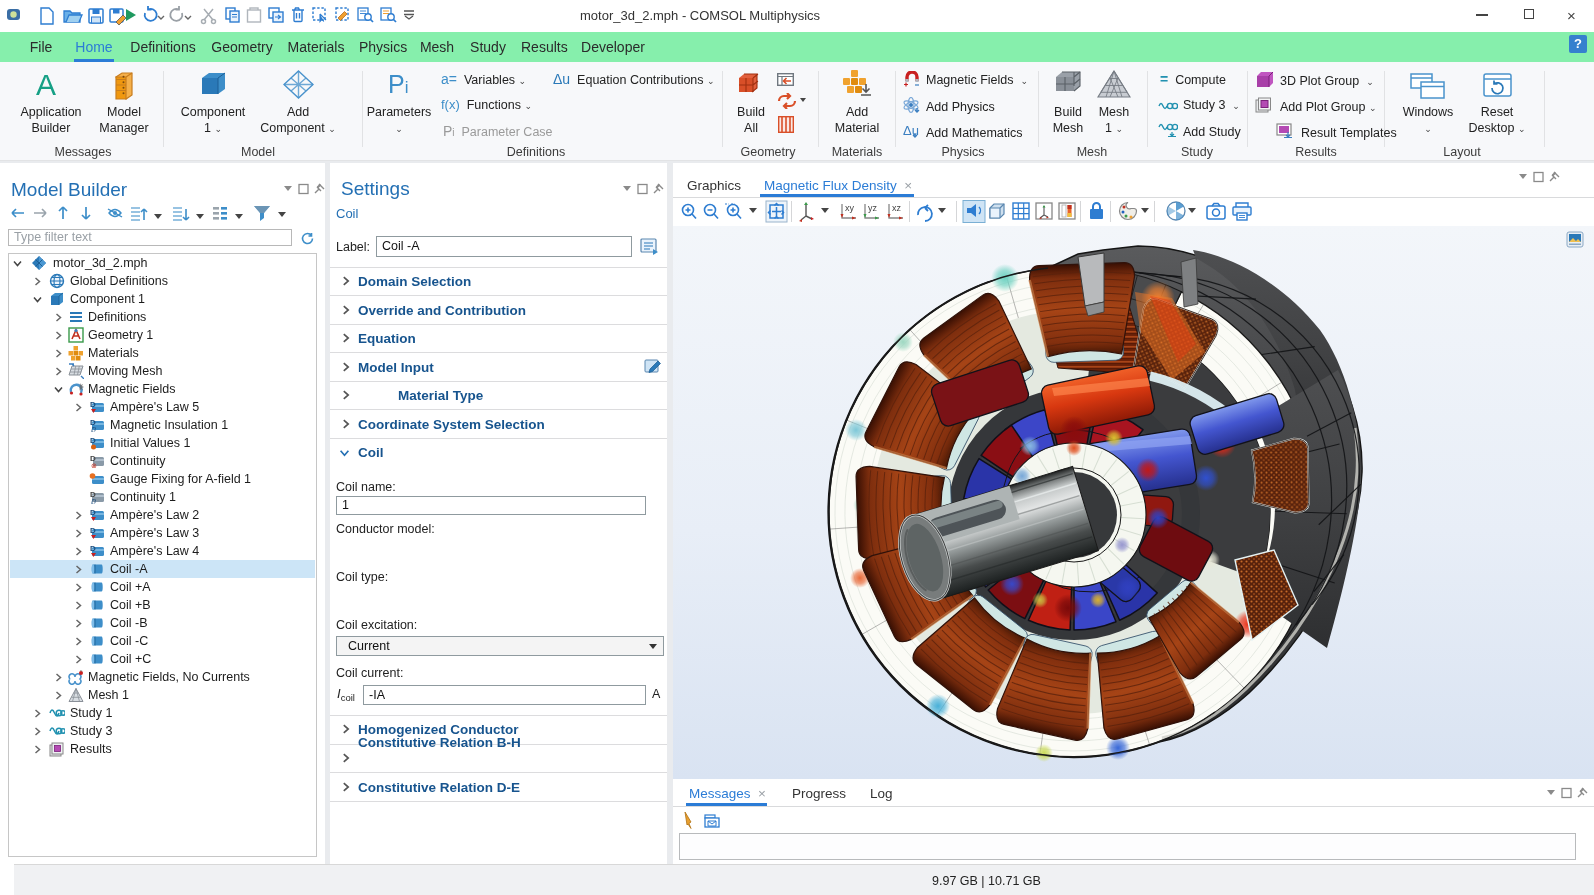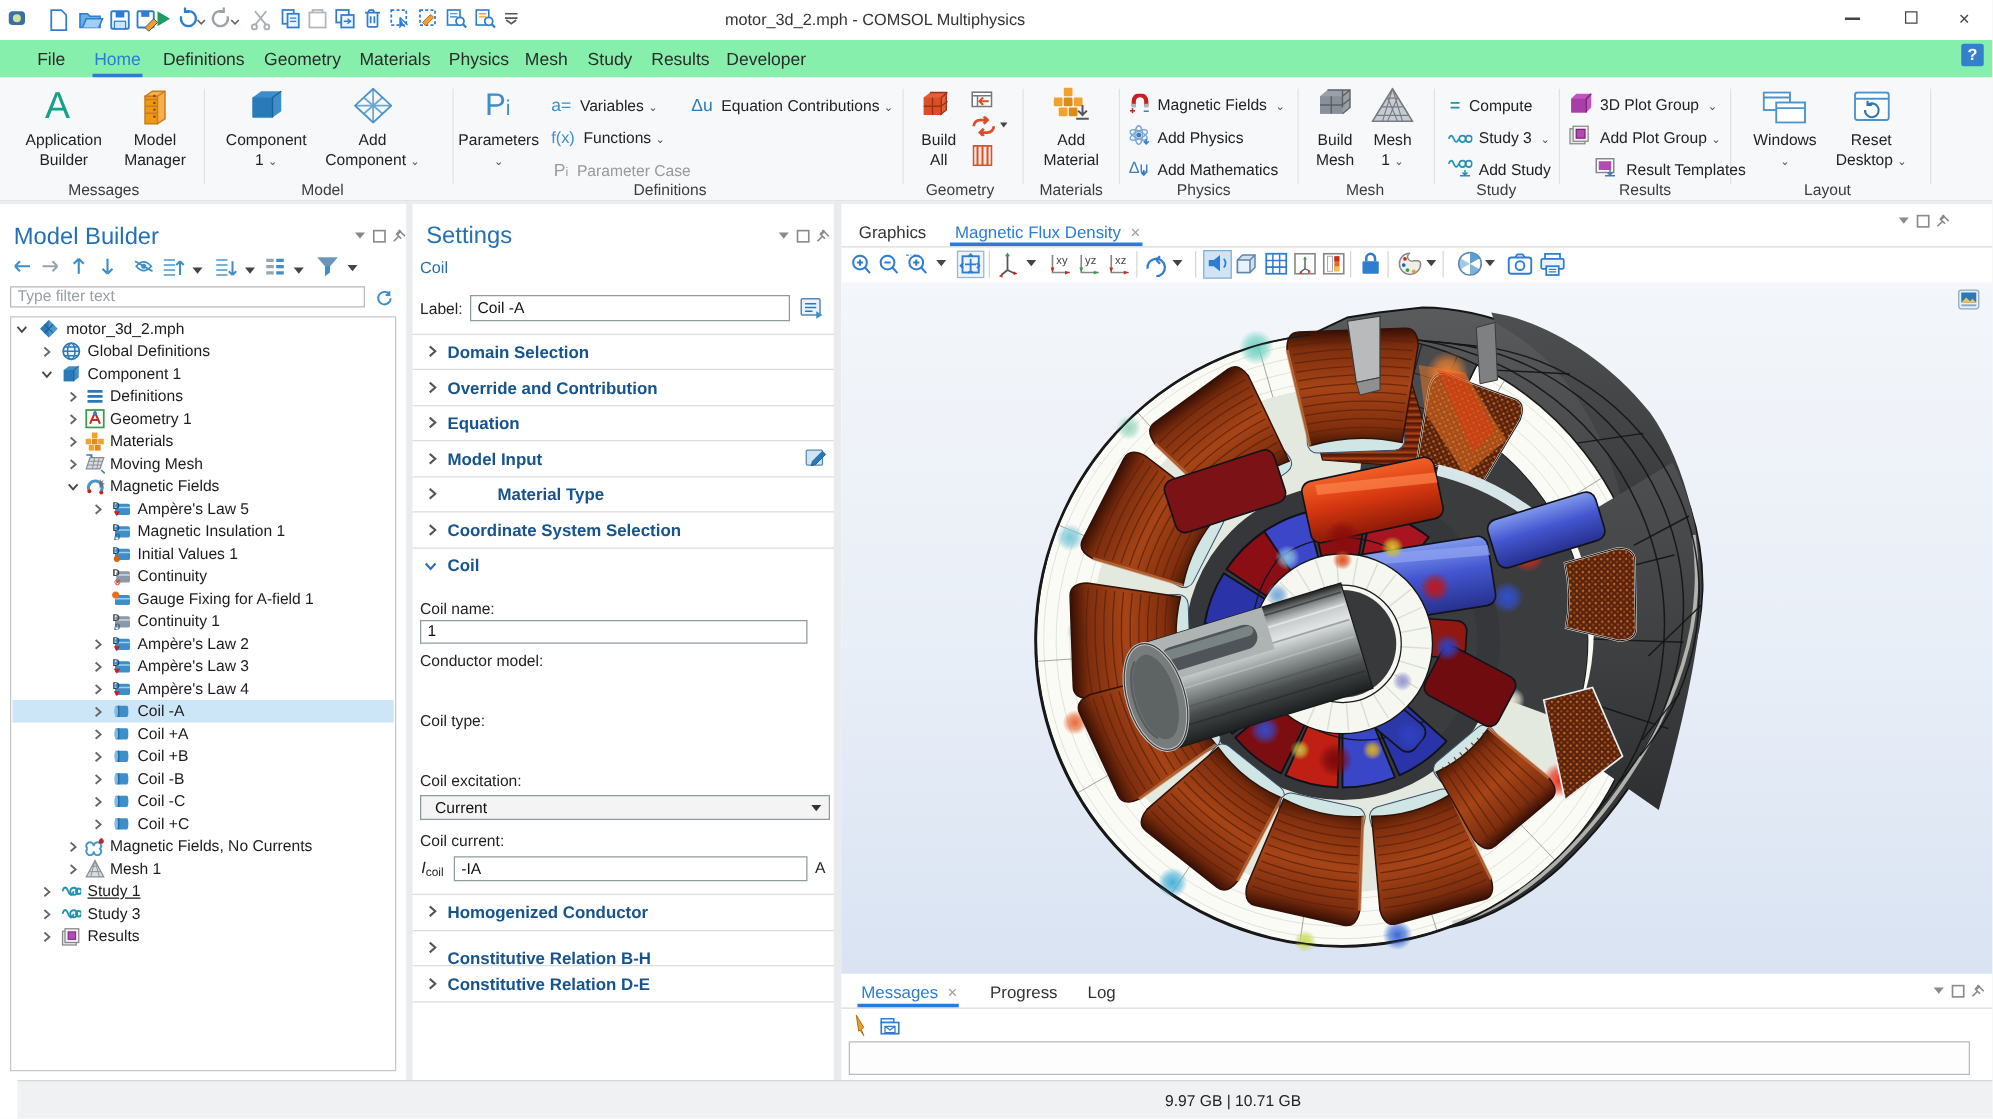--- a/index.html
+++ b/index.html
@@ -8,21 +8,21 @@
 .abs{position:absolute;}
 svg{display:block;}
 .titlebar{position:absolute;left:0;top:0;width:1594px;height:32px;background:#fff;}
 .menubar{position:absolute;left:0;top:32px;width:1594px;height:30px;background:#86efac;}
 .menu-item{position:absolute;top:0;height:30px;line-height:30px;font-size:14px;color:#2b2b2b;text-align:center;}
 .menu-sel{color:#2b7cd6;}
 .ribbon{position:absolute;left:0;top:62px;width:1594px;height:99px;background:#f7f8fa;border-bottom:1px solid #e2e3e5;}
 .gsep{position:absolute;top:9px;height:76px;width:1px;background:#e1e2e4;}
 .glabel{position:absolute;top:83px;font-size:12.5px;color:#3c3c3c;text-align:center;width:120px;margin-left:-60px;}
 .bigtxt{position:absolute;font-size:12.5px;color:#222;text-align:center;width:110px;margin-left:-55px;line-height:16px;}
-.rowbtn{position:absolute;font-size:12.5px;color:#222;white-space:nowrap;height:18px;line-height:26px;}
+.rowbtn{position:absolute;font-size:12.5px;color:#222;white-space:nowrap;height:18px;line-height:16px;}
 .rowbtn .ic{display:inline-block;vertical-align:-3px;margin-right:5px;}
 .gray{color:#9a9a9a;}
 .chev{font-size:9px;color:#444;}
 .mainbg{position:absolute;left:0;top:161px;width:1594px;height:703px;background:#e9ebee;}
 .panel{position:absolute;background:#fff;}
 .ptitle{font-size:19px;color:#2470b4;}
 .winbtns{position:absolute;font-size:11px;color:#8a8a8a;letter-spacing:6px;}
 .treerow{position:absolute;white-space:nowrap;font-size:12.5px;height:18px;line-height:18px;}
 .sechdr{position:absolute;font-size:13.5px;color:#17548e;font-weight:700;white-space:nowrap;}
 .seclbl{position:absolute;font-size:12.5px;color:#222;white-space:nowrap;}
@@ -642,21 +642,21 @@
       <svg class="abs" style="left:68px;top:524px" width="16" height="16" viewBox="0 0 16 16">
         <use href="#tri-mesh1"></use>
       </svg>
       <div class="treerow" style="left:88px;top:523px;">Mesh 1</div>
 <svg class="abs" style="left:33px;top:546px" width="9" height="9" viewBox="0 0 9 9">
         <path d="M2.5,1 L6.5,4.5 L2.5,8" fill="none" stroke="#666" stroke-width="1.5"></path>
       </svg>
       <svg class="abs" style="left:49px;top:542px" width="16" height="16" viewBox="0 0 16 16">
         <use href="#tri-study"></use>
       </svg>
-      <div class="treerow" style="left:70px;top:541px;text-decoration:underline;">Study 1</div>
+      <div class="treerow" style="left:70px;top:541px;">Study 1</div>
 <svg class="abs" style="left:33px;top:564px" width="9" height="9" viewBox="0 0 9 9">
         <path d="M2.5,1 L6.5,4.5 L2.5,8" fill="none" stroke="#666" stroke-width="1.5"></path>
       </svg>
       <svg class="abs" style="left:49px;top:560px" width="16" height="16" viewBox="0 0 16 16">
         <use href="#tri-study"></use>
       </svg>
       <div class="treerow" style="left:70px;top:559px;">Study 3</div>
 <svg class="abs" style="left:33px;top:582px" width="9" height="9" viewBox="0 0 9 9">
         <path d="M2.5,1 L6.5,4.5 L2.5,8" fill="none" stroke="#666" stroke-width="1.5"></path>
       </svg>
@@ -737,21 +737,21 @@
 <div class="seclbl" style="left:322px;top:524px;">A</div>
 <div class="divline" style="top:552px;"></div>
 <svg class="abs" style="left:11px;top:561px" width="10" height="10" viewBox="0 0 9 9">
         <path d="M2.5,1 L6.5,4.5 L2.5,8" fill="none" stroke="#555" stroke-width="1.5"></path>
       </svg>
 <div class="sechdr" style="left:28px;top:559px;">Homogenized Conductor</div>
 <div class="divline" style="top:581px;"></div>
 <svg class="abs" style="left:11px;top:590px" width="10" height="10" viewBox="0 0 9 9">
         <path d="M2.5,1 L6.5,4.5 L2.5,8" fill="none" stroke="#555" stroke-width="1.5"></path>
       </svg>
-<div class="sechdr" style="left:28px;top:596px;">Constitutive Relation B-H</div>
+<div class="sechdr" style="left:28px;top:572px;">Constitutive Relation B-H</div>
 <div class="divline" style="top:609px;"></div>
 <svg class="abs" style="left:11px;top:619px" width="10" height="10" viewBox="0 0 9 9">
         <path d="M2.5,1 L6.5,4.5 L2.5,8" fill="none" stroke="#555" stroke-width="1.5"></path>
       </svg>
 <div class="sechdr" style="left:28px;top:617px;">Constitutive Relation D-E</div>
 <div class="divline" style="top:638px;"></div>
 </div>
 
 <div class="panel" id="msgpanel" style="left:673px;top:779px;width:921px;height:85px;">
 <div class="abs" style="left:16px;top:7px;font-size:13.5px;color:#2b7cd6;">Messages &nbsp;<span style="color:#9aa0a6;">×</span></div>

